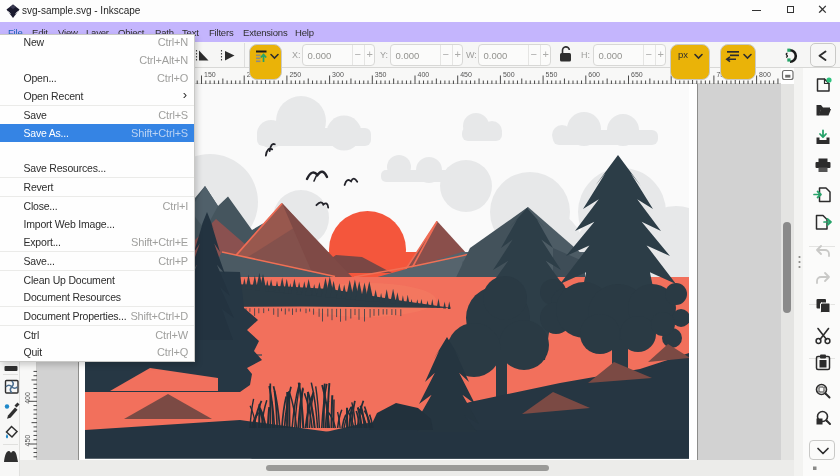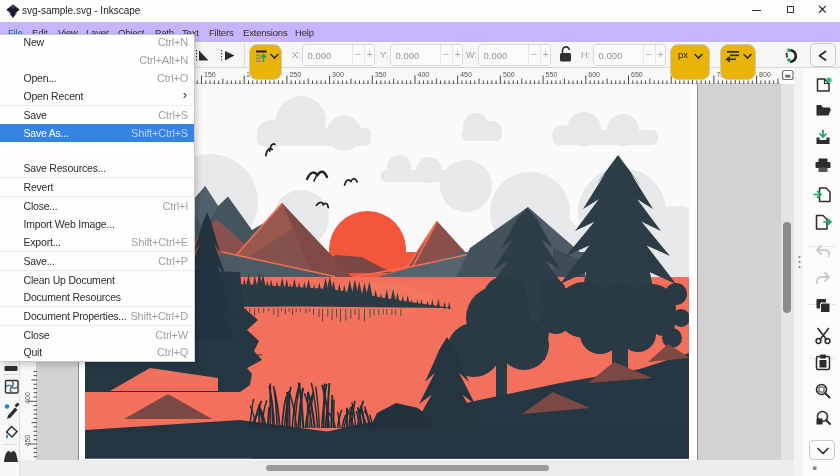--- a/index.html
+++ b/index.html
@@ -727,21 +727,21 @@
         <span class="lb">Clean Up Document</span>
       </div>
       <div class="mi" style="top:252.9px">
         <span class="lb">Document Resources</span>
       </div>
       <div class="mi" style="top:271.7px">
         <span class="lb">Document Properties...</span>
         <span class="sc">Shift+Ctrl+D</span>
       </div>
       <div class="mi" style="top:290.7px">
-        <span class="lb">Close</span>
+        <span class="lb">Ctrl</span>
         <span class="sc">Ctrl+W</span>
       </div>
       <div class="mi" style="top:308.0px">
         <span class="lb">Quit</span>
         <span class="sc">Ctrl+Q</span>
       </div>
       <div class="msep" style="top:69.6px"></div>
       <div class="msep" style="top:142.0px"></div>
       <div class="msep" style="top:161.4px"></div>
       <div class="msep" style="top:215.6px"></div>

